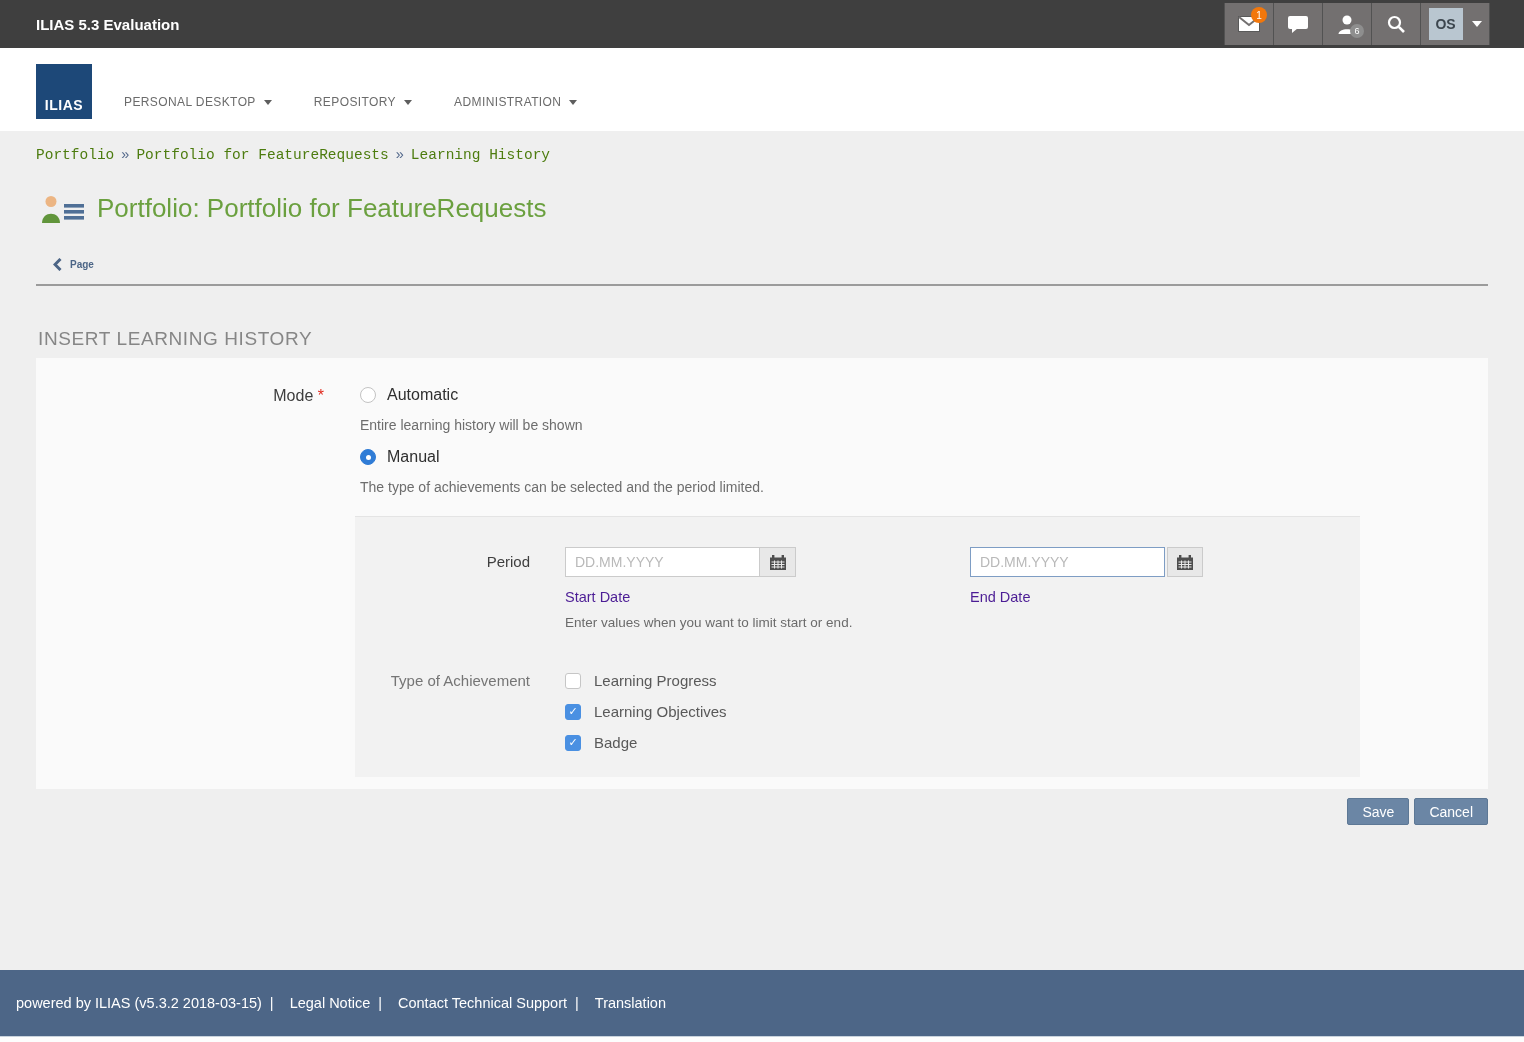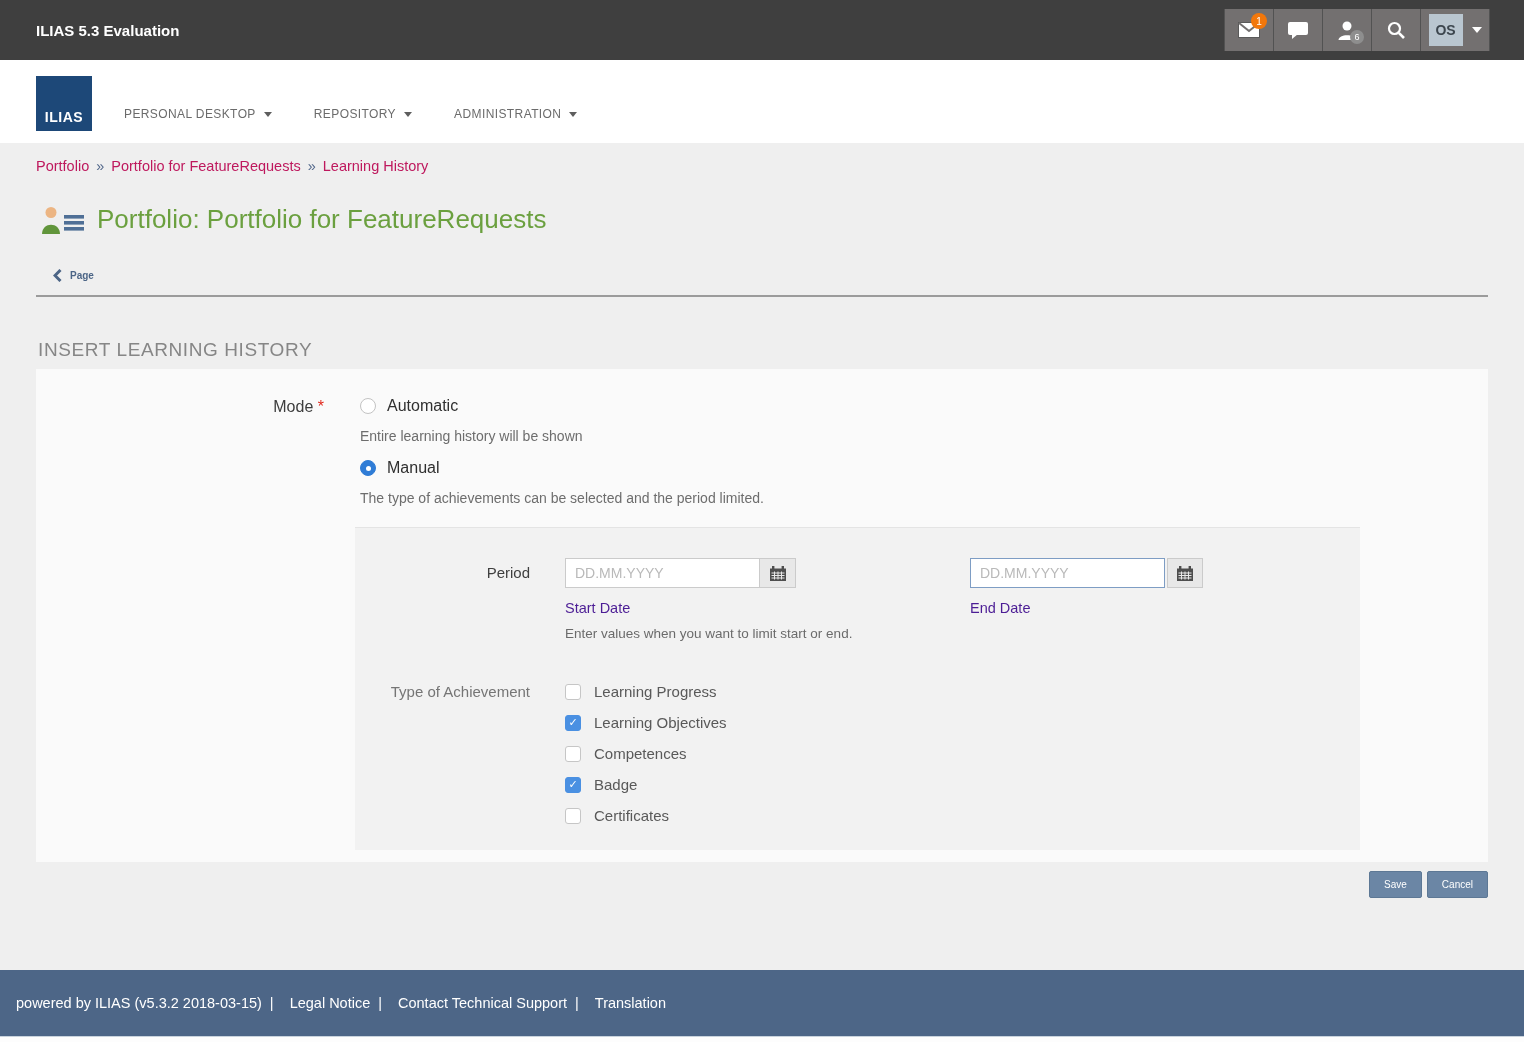--- a/index.html
+++ b/index.html
@@ -1,21 +1,21 @@
 <!DOCTYPE html>
 <html><head>
 <meta charset="utf-8">
 <style>
   * { margin:0; padding:0; box-sizing:border-box; }
   html,body { width:1524px; }
   body { font-family:"Liberation Sans","DejaVu Sans",sans-serif; background:#fff; }
   .page { position:relative; width:1524px; height:1042px; background:#fff; overflow:hidden; }
 
   
-  .topbar { height:60px; background:#3f3f3f; display:flex; align-items:center; justify-content:space-between; }
+  .topbar { height:48px; background:#3f3f3f; display:flex; align-items:center; justify-content:space-between; }
   .topbar-title { color:#fff; font-size:15px; font-weight:bold; padding-left:36px; }
   .topbar-icons { display:flex; height:42px; margin-right:34px; }
   .tb-btn { width:49px; height:42px; background:#737070; border-left:1px solid #525252; display:flex; align-items:center; justify-content:center; position:relative; cursor:pointer; }
   .tb-btn:last-child { width:70px; border-right:1px solid #525252; }
   .badge { position:absolute; top:4px; right:6px; min-width:16px; height:16px; border-radius:50%; font-size:10px; color:#fff; display:flex; align-items:center; justify-content:center; }
   .badge.orange { background:#f2770b; }
   .badge.gray { background:#8e8e8e; top:auto; bottom:7px; right:7px; width:14px; height:14px; min-width:14px; font-size:9px; }
   .avatar-box { width:34px; height:32px; background:#b9c6d0; color:#3c464e; font-size:14px; font-weight:bold; display:flex; align-items:center; justify-content:center; }
   .caret-down { width:0; height:0; border-left:5px solid transparent; border-right:5px solid transparent; border-top:6px solid #fff; margin-left:9px; }
 
@@ -25,21 +25,21 @@
   .logo span { color:#fff; font-weight:bold; font-size:14px; letter-spacing:0.5px; margin-bottom:6px; }
   .mainnav { display:flex; align-items:center; margin:0 0 22px 32px; gap:42px; }
   .nav-item { color:#6b6b6b; font-size:12px; letter-spacing:0.4px; display:flex; align-items:center; cursor:pointer; }
   .nav-caret { width:0; height:0; border-left:4px solid transparent; border-right:4px solid transparent; border-top:5px solid #5e5e5e; margin-left:8px; }
 
   
   .content-bg { background:#efefef; height:845px; }
 
   
   .breadcrumb { padding:15px 36px 0 36px; font-size:14.5px; color:#53688b; }
-  .breadcrumb a { color:#be185d; text-decoration:none; cursor:pointer; }
+  .breadcrumb a { color:#4d7c0f; text-decoration:none; cursor:pointer;font-family:Liberation Mono, monospace; }
   .crumb-sep { color:#53688b; margin:0 7px; }
 
   
   .title-row { display:flex; align-items:center; margin:30px 36px 0 40px; }
   .title-icon { display:flex; align-items:center; margin-right:11px; }
   .h1 { color:#6ba03f; font-size:26px; font-weight:400; margin-left:2px; }
 
   
   .backtab-row { margin:33px 36px 0 36px; border-bottom:2px solid #9b9b9b; padding-bottom:9px; }
   .back-link { display:inline-flex; align-items:center; color:#4c6586; font-size:10px; font-weight:600; cursor:pointer; margin-left:17px; }
@@ -80,21 +80,21 @@
   .date-help { font-size:13.5px; color:#6b6b6b; margin-top:10px; }
   .achieve-row { margin-top:40px; }
   .check-row { display:flex; align-items:center; margin-bottom:10px; height:21px; }
   .checkbox { width:16px; height:16px; border:1px solid #c6c6c6; border-radius:3px; background:#fff; display:inline-flex; align-items:center; justify-content:center; flex:none; cursor:pointer; }
   .checkbox.checked { background:#4a90e2; border-color:#4a90e2; }
   .checkbox.checked::after { content:"✓"; color:#fff; font-size:11px; font-weight:bold; line-height:1; }
   .check-row label { font-size:15px; color:#595959; margin-left:13px; cursor:pointer; }
 
   
   .btn-row { display:flex; justify-content:flex-end; margin:9px 36px 0 0; gap:5px; }
-  .btn { background:#6b86a5; border:1px solid #5d7895; color:#fff; font-size:10px; font-family:"Liberation Sans",sans-serif; padding:5px 14px; border-radius:2px; cursor:pointer; height:27px; }
+  .btn { background:#6b86a5; border:1px solid #5d7895; color:#fff; font-size:14px; font-family:"Liberation Sans",sans-serif; padding:5px 14px; border-radius:2px; cursor:pointer; height:27px; }
 
   
   .footer { position:absolute; left:0; top:970px; width:100%; height:66px; background:#4d6687; display:flex; align-items:center; padding-left:36px; }
   .footer, .footer a { color:#fff; font-size:14.5px; text-decoration:none;padding-left:8px; }
   .footer a { cursor:pointer; }
   .foot-sep { margin:0 8px; }
   .bottom-strip { position:absolute; left:0; top:1036px; width:100%; height:6px; background:#fdfdfd; border-top:1px solid #c9d3dd; }
 </style>
 </head>
 <body>
@@ -262,30 +262,22 @@
               <div class="sctrl">
                 <div class="check-row">
                   <span class="checkbox"></span>
                   <label>Learning Progress</label>
                 </div>
                 <div class="check-row">
                   <span class="checkbox checked"></span>
                   <label>Learning Objectives</label>
                 </div>
                 <div class="check-row">
-                  <span class="checkbox"></span>
-                  <label>Competences</label>
-                </div>
-                <div class="check-row">
                   <span class="checkbox checked"></span>
                   <label>Badge</label>
-                </div>
-                <div class="check-row">
-                  <span class="checkbox"></span>
-                  <label>Certificates</label>
                 </div>
               </div>
             </div>
 
           </div>
         </div>
       </div>
     </div>
 
     <div class="btn-row">

